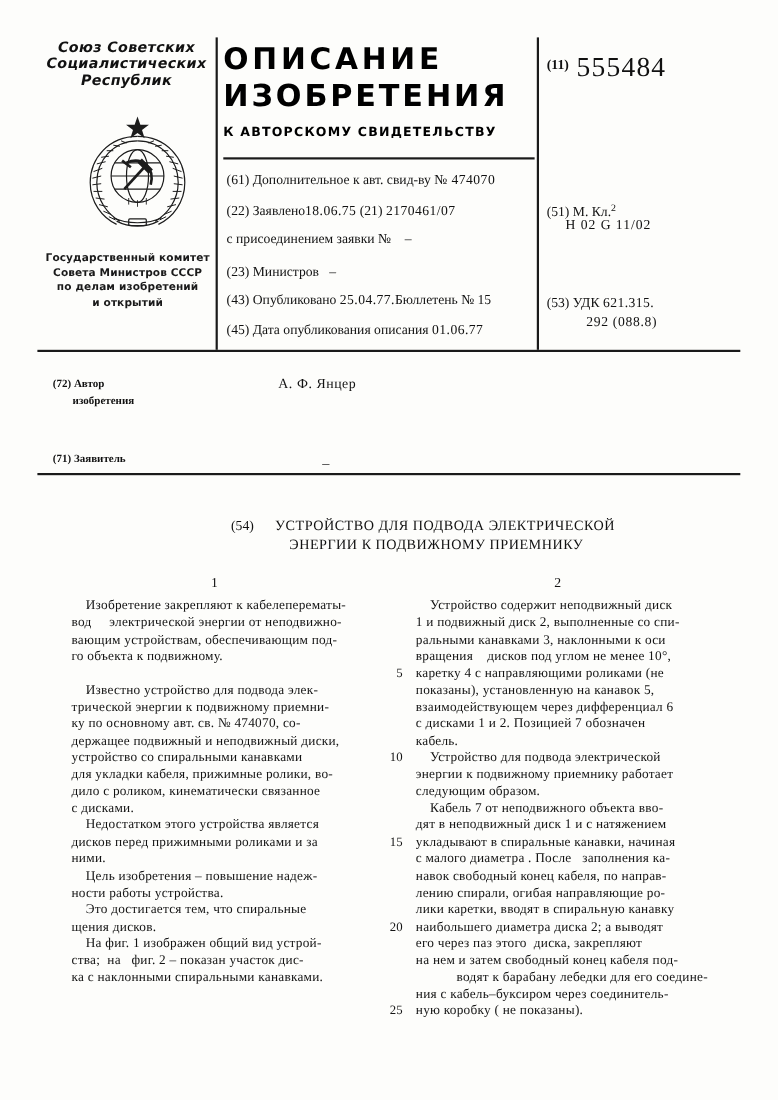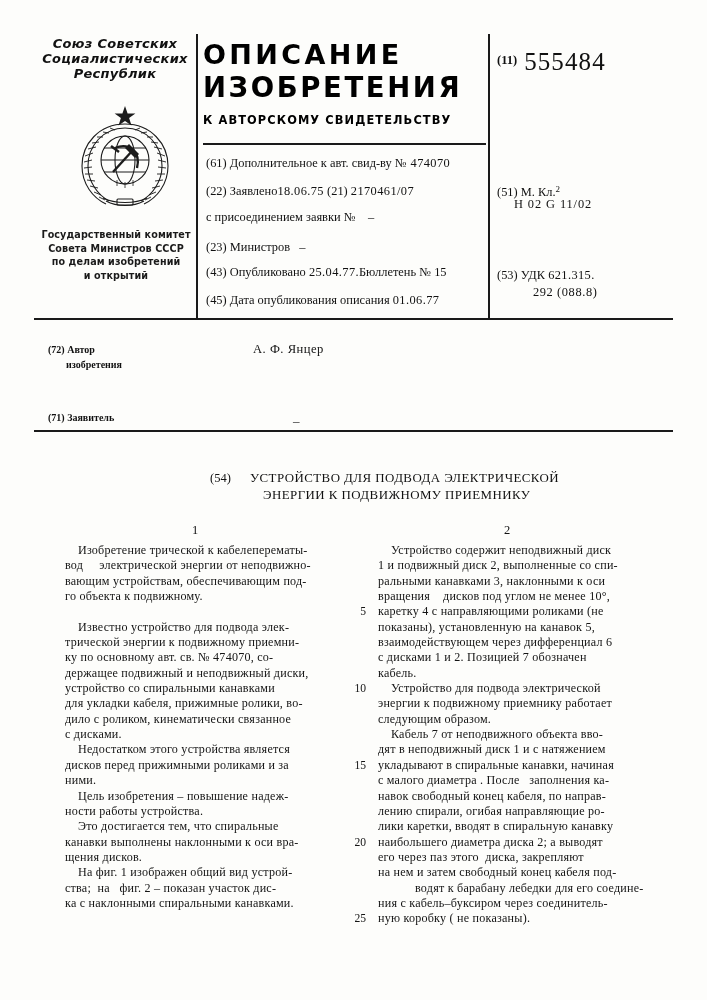--- a/index.html
+++ b/index.html
@@ -395,40 +395,39 @@
   <div class="inv-title">
     <span class="code54">(54)</span>
     <div class="t1">УСТРОЙСТВО ДЛЯ ПОДВОДА ЭЛЕКТРИЧЕСКОЙ</div>
     <div class="t2">ЭНЕРГИИ К ПОДВИЖНОМУ ПРИЕМНИКУ</div>
   </div>
 
   <div class="colnum colnum-l">1</div>
   <div class="colnum colnum-r">2</div>
 
   <div class="bodycol col-left">
-      <div style="white-space: pre;">    Изобретение трической к кабелеперематы-</div>
+      <div style="white-space: pre;">    Изобретение закрепляют к кабелеперематы-</div>
       <div style="white-space: pre;">вод     электрической энергии от неподвижно-</div>
       <div style="white-space: pre;">вающим устройствам, обеспечивающим под-</div>
       <div style="white-space: pre;">го объекта к подвижному.</div>
       <div style="white-space: pre;">&nbsp;</div>
       <div style="white-space: pre;">    Известно устройство для подвода элек-</div>
       <div style="white-space: pre;">трической энергии к подвижному приемни-</div>
       <div style="white-space: pre;">ку по основному авт. св. № 474070, со-</div>
       <div style="white-space: pre;">держащее подвижный и неподвижный диски,</div>
       <div style="white-space: pre;">устройство со спиральными канавками</div>
       <div style="white-space: pre;">для укладки кабеля, прижимные ролики, во-</div>
       <div style="white-space: pre;">дило с роликом, кинематически связанное</div>
       <div style="white-space: pre;">с дисками.</div>
       <div style="white-space: pre;">    Недостатком этого устройства является</div>
       <div style="white-space: pre;">дисков перед прижимными роликами и за</div>
       <div style="white-space: pre;">ними.</div>
       <div style="white-space: pre;">    Цель изобретения – повышение надеж-</div>
       <div style="white-space: pre;">ности работы устройства.</div>
       <div style="white-space: pre;">    Это достигается тем, что спиральные</div>
-      <div style="white-space: pre;">канавки выполнены наклонными к оси вра-</div>
       <div style="white-space: pre;">щения дисков.</div>
       <div style="white-space: pre;">    На фиг. 1 изображен общий вид устрой-</div>
       <div style="white-space: pre;">ства;  на   фиг. 2 – показан участок дис-</div>
       <div style="white-space: pre;">ка с наклонными спиральными канавками.</div>
     </div>
   <div class="gutter-numbers">
       <div class="blank">&nbsp;</div>
       <div class="blank">&nbsp;</div>
       <div class="blank">&nbsp;</div>
       <div class="blank">&nbsp;</div>

